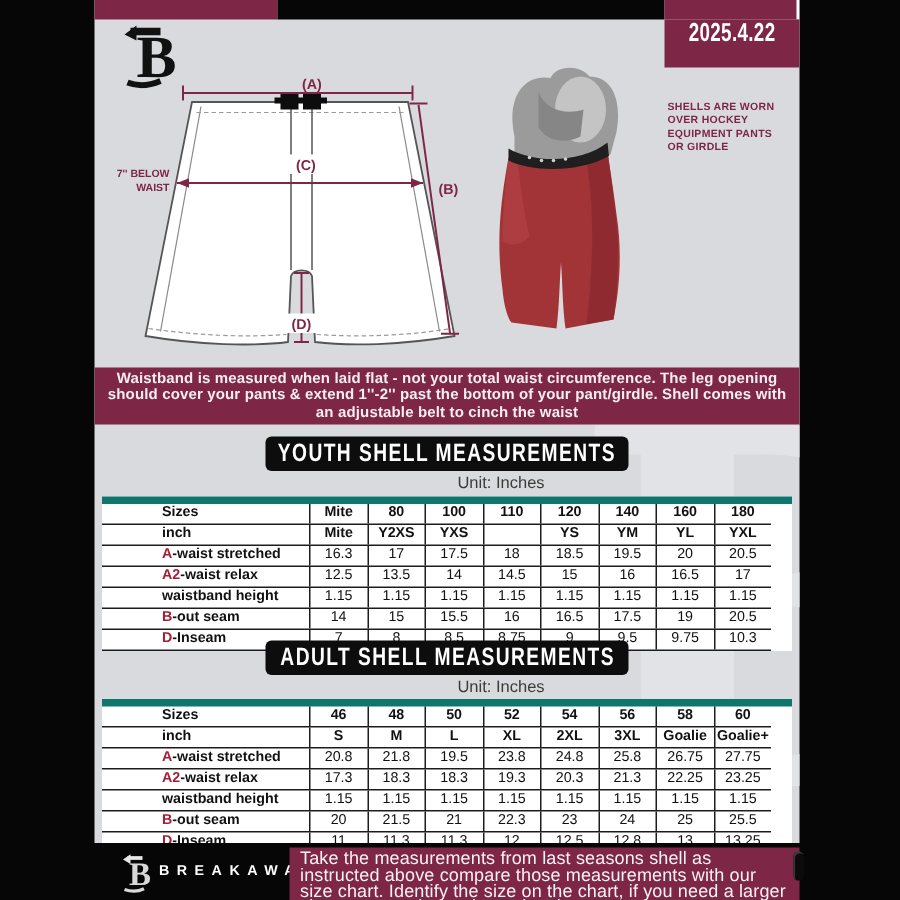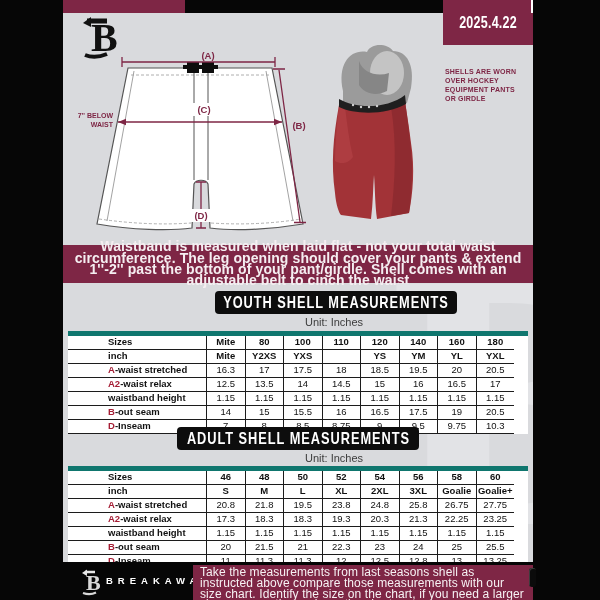--- a/index.html
+++ b/index.html
@@ -27,21 +27,21 @@
   
   .diagram-area{position:absolute;left:0;top:45px;width:470px;height:200px;}
   .pants-svg{position:absolute;left:5px;top:5px;}
   .shell-svg{position:absolute;left:268px;top:-2px;}
   .shell-note{position:absolute;left:382px;top:22px;width:82px;color:#7e2645;
               font-size:7px;font-weight:700;line-height:9px;letter-spacing:.2px;}
 
   
   .notice-banner{position:absolute;left:0;top:245px;width:470px;height:38px;background:#7e2645;
                  box-sizing:border-box;padding:3px 7px;display:flex;align-items:center;justify-content:center;}
-  .notice-banner div{color:#f5eef1;font-size:14px;font-weight:700;line-height:11.4px;text-align:center;letter-spacing:.1px;}
+  .notice-banner div{color:#f5eef1;font-size:10px;font-weight:700;line-height:11.4px;text-align:center;letter-spacing:.1px;}
 
   
   .sec-banner{position:absolute;left:114px;width:242px;height:23px;background:#0d0d0d;border-radius:4px;
               display:flex;align-items:center;justify-content:center;z-index:2;}
   .sec-banner span{color:#fff;font-size:16px;font-weight:700;letter-spacing:1.2px;transform:scale(.8,1.05);white-space:nowrap;}
   .unit{position:absolute;left:0;width:542px;text-align:center;font-size:11px;color:#3c3c3c;z-index:2;}
 
   
   .tbl{position:absolute;left:5px;width:460px;background:#fff;z-index:2;box-sizing:border-box;
        border-top:5px solid #0f766e;padding-right:14px;}
@@ -141,21 +141,21 @@
           <circle cx="46" cy="63" r="1.2" fill="#cfcfcf"></circle>
       </svg>
 
       <div class="shell-note">SHELLS ARE WORN OVER HOCKEY EQUIPMENT PANTS OR GIRDLE</div>
     </div>
 
     <div class="notice-banner">
       <div>Waistband is measured when laid flat - not your total waist circumference. The leg opening should cover your pants &amp; extend 1''-2'' past the bottom of your pant/girdle. Shell comes with an adjustable belt to cinch the waist</div>
     </div>
 
-    <div class="sec-banner" style="top:291px;margin-left:38px;">
+    <div class="sec-banner" style="top:291px;">
       <span>YOUTH SHELL MEASUREMENTS</span>
     </div>
     <div class="unit" style="top:316px;">Unit: Inches</div>
     <div class="tbl" style="top:331px;">
         <div class="trow bold">
           <div class="tlabel">Sizes</div>
           <div class="tcell">Mite</div>
           <div class="tcell">80</div>
           <div class="tcell">100</div>
           <div class="tcell">110</div>

